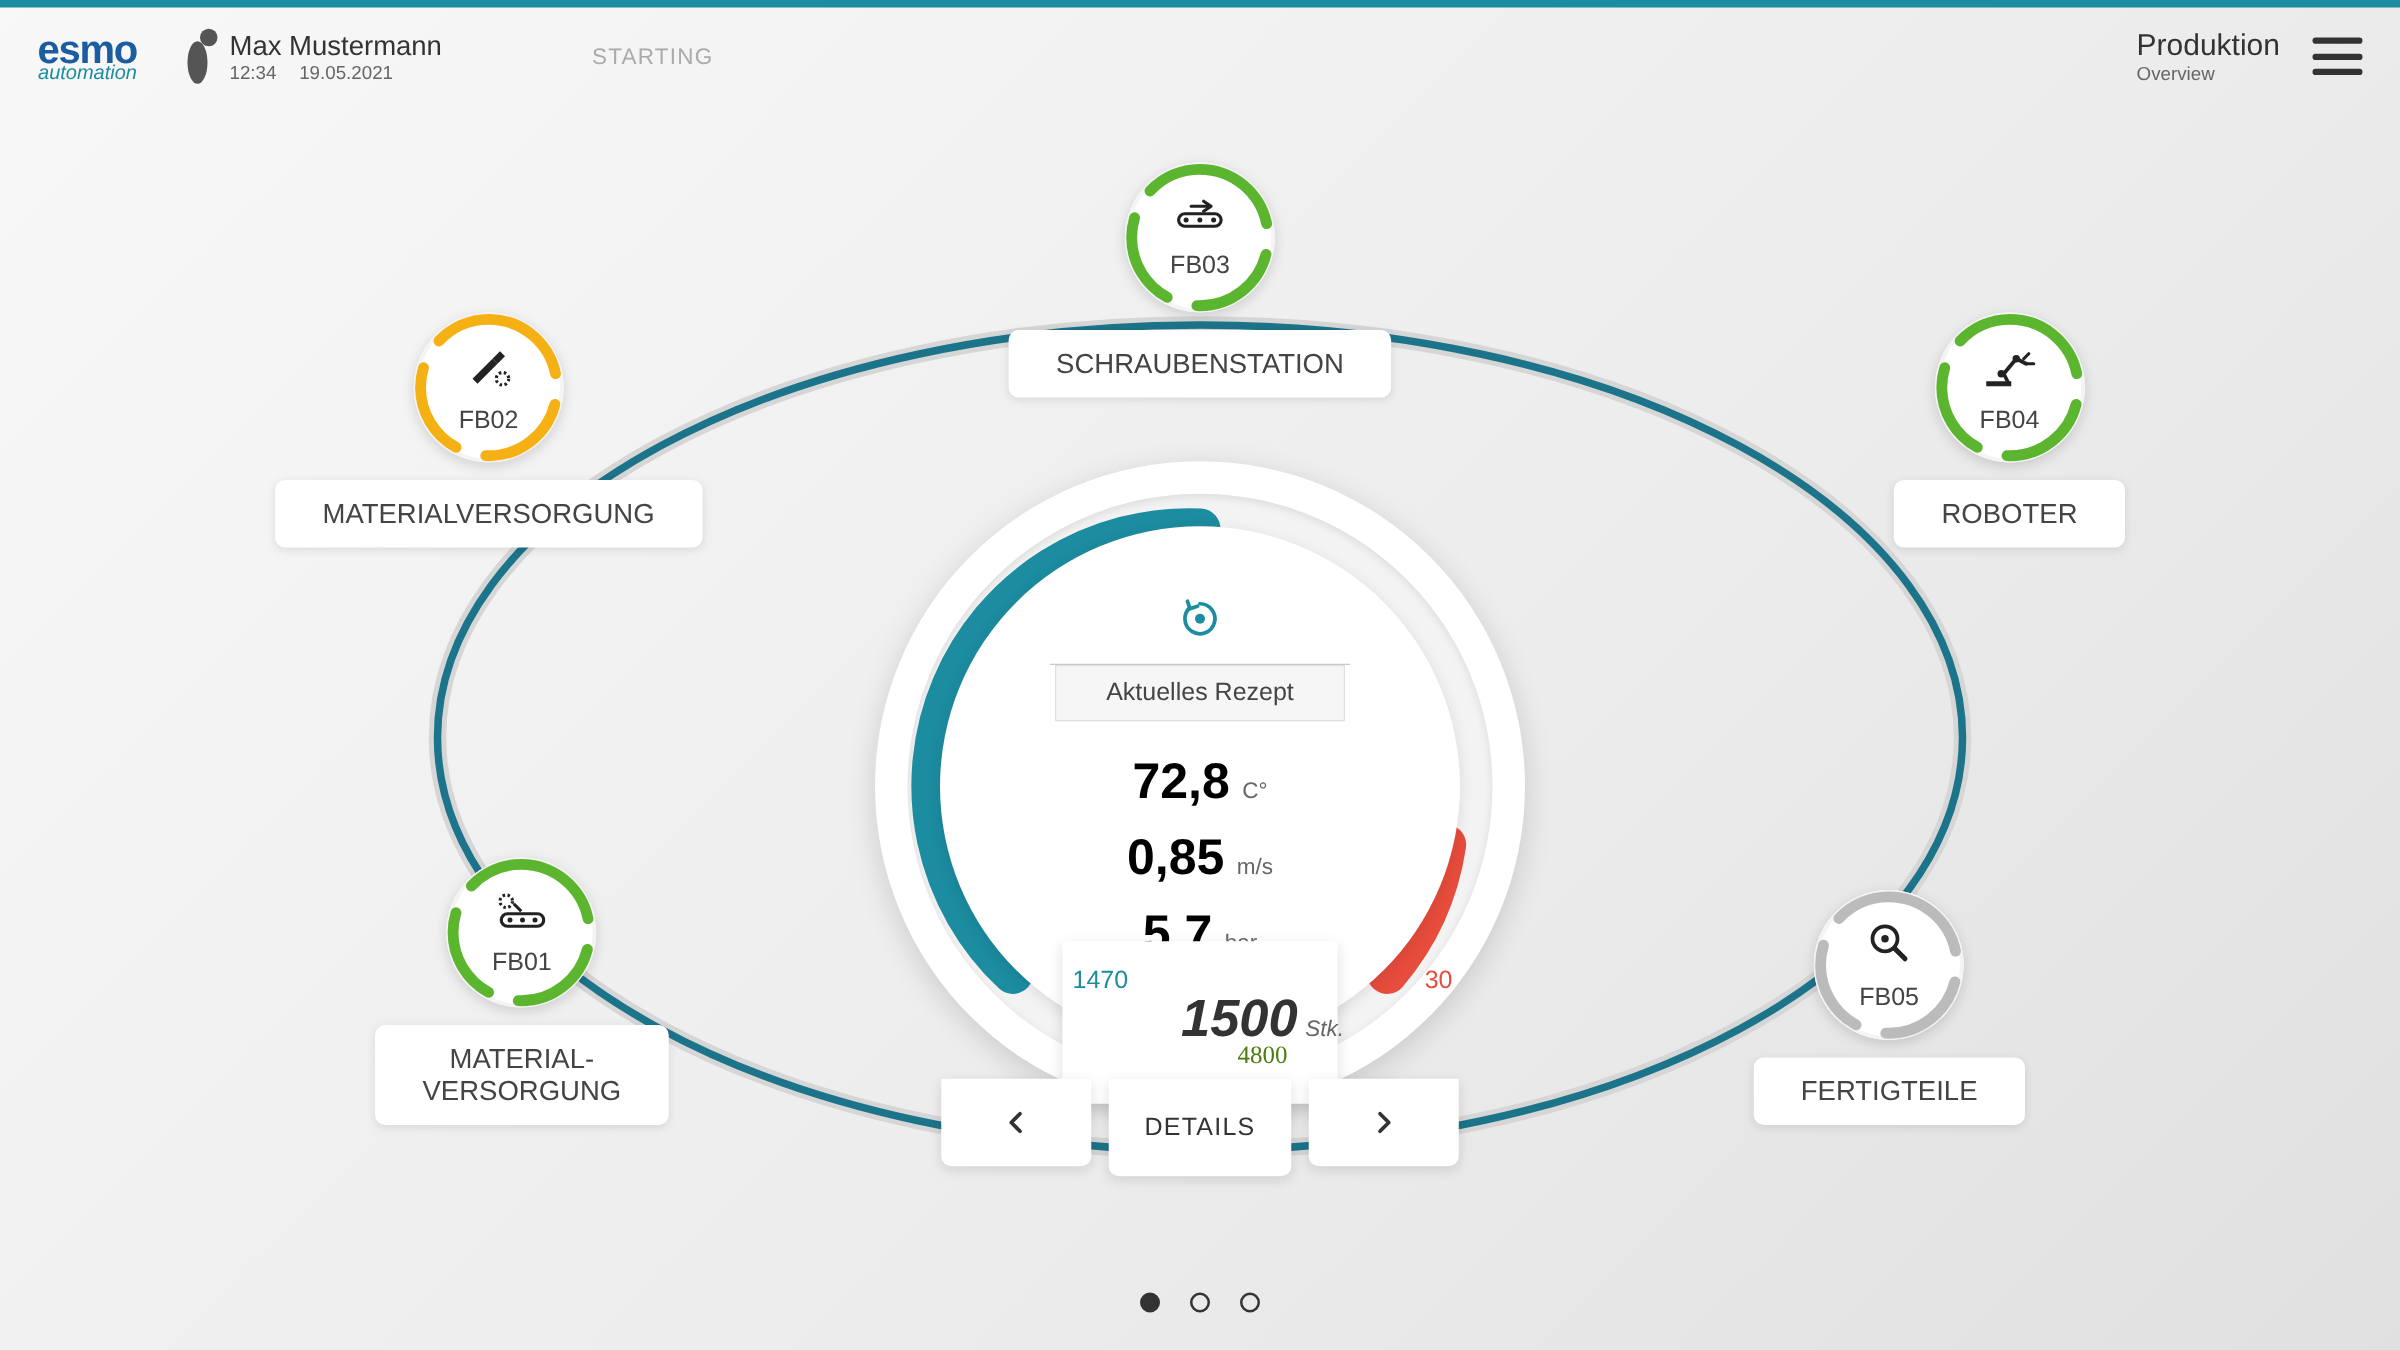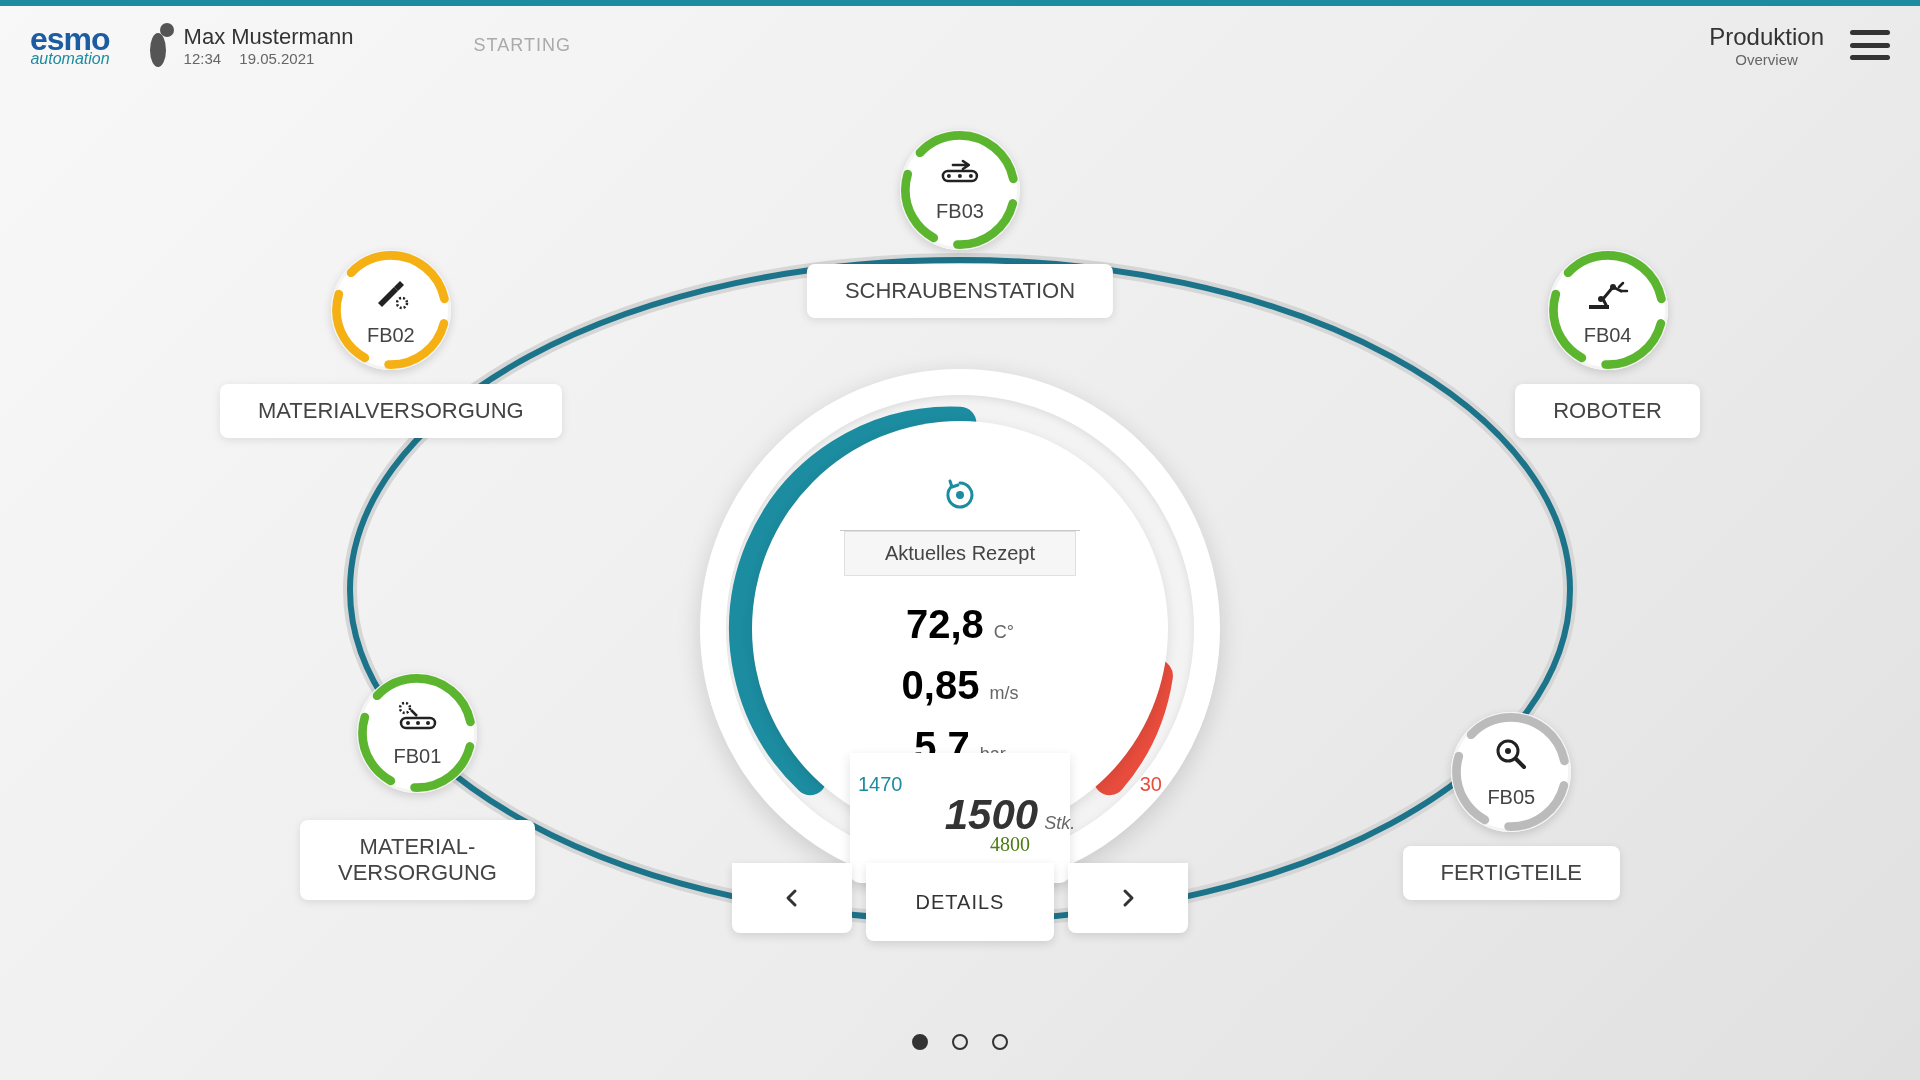--- a/index.html
+++ b/index.html
@@ -19,21 +19,21 @@
   .user-icon-wrap{width:34px;height:44px;display:flex;align-items:flex-end;}
   .user-block { display:flex; flex-direction:column;}
   .user-name { font-size:22px; color:#333;}
   .user-meta { font-size:15px; color:#666;}
   .user-meta span{margin-right:14px;}
   .status { margin-left:120px; font-size:18px; color:#aaa; letter-spacing:1px;}
   .spacer{flex:1;}
   .header-right{display:flex;align-items:center;gap:26px;}
   .page-title{text-align:right;}
   .page-title .big{font-size:24px;color:#333;text-align:center;}
-  .page-title .small{font-size:15px;color:#666;text-align:center;}
+  .page-title .small{font-size:15px;color:#666;text-align:left;}
   .menu-icon{width:40px;height:30px;display:flex;flex-direction:column;justify-content:space-between;cursor:pointer;}
   .menu-icon div{height:5px;background:#333;border-radius:3px;}
 
   
   .stage{position:absolute;top:100px;left:0;right:0;bottom:0;}
 
   
   .oval-svg{position:absolute;left:50%;top:50%;transform:translate(-50%,-50%);}
 
   
@@ -71,32 +71,32 @@
   .metric .unit{font-size:18px;color:#666;}
   .counts{margin-top:20px;position:relative;width:320px;text-align:center;}
   .count-good{position:absolute;left:8px;top:0;color:#1c8ca0;font-size:20px;}
   .count-bad{position:absolute;right:8px;top:0;color:#e74c3c;font-size:20px;}
   .count-total{font-size:42px;font-weight:700;color:#333;display:inline-block;margin-top:18px;font-style:italic;}
   .count-total .unit{font-size:18px;font-weight:400;color:#666;margin-left:6px;}
   .count-target{color:#4d7c0f;font-size:20px;margin-top:-6px;font-family:Liberation Serif, serif;}
 
   .dial-footer{position:absolute;left:50%;transform:translateX(-50%);bottom:-52px;display:flex;gap:14px;}
   .foot-btn{width:120px;height:70px;background:#fff;border-radius:0 0 8px 8px;box-shadow:0 3px 10px rgba(0,0,0,.12);display:flex;align-items:center;justify-content:center;font-size:22px;color:#333;cursor:pointer;}
-  .foot-btn.details{width:188px;height:78px;font-size:20px;letter-spacing:1px;}
+  .foot-btn.details{width:146px;height:78px;font-size:20px;letter-spacing:1px;}
   .count-panel{position:absolute;left:50%;transform:translateX(-50%);bottom:6px;width:220px;height:130px;background:#fff;border-radius:0 0 10px 10px;box-shadow:0 4px 12px rgba(0,0,0,.12);}
 
   .pager{position:absolute;left:50%;transform:translateX(-50%);bottom:30px;display:flex;gap:24px;}
   .pager .dot{width:16px;height:16px;border-radius:50%;border:2px solid #333;cursor:pointer;}
   .pager .dot.active{background:#333;}
 
   
   .pos-fb03{left:50%;top:30px;transform:translateX(-50%);}
   .pos-fb02{left:220px;top:150px;}
   .pos-fb04{right:220px;top:150px;}
-  .pos-fb01{left:300px;bottom:180px;gap:13px;}
+  .pos-fb01{left:300px;bottom:180px;}
   .pos-fb05{right:300px;bottom:180px;}
 </style>
 </head>
 <body>
 
 <div class="topbar-stripe"></div>
 
 <div class="header">
   <div class="logo">
     <span class="logo-main">esmo</span>

